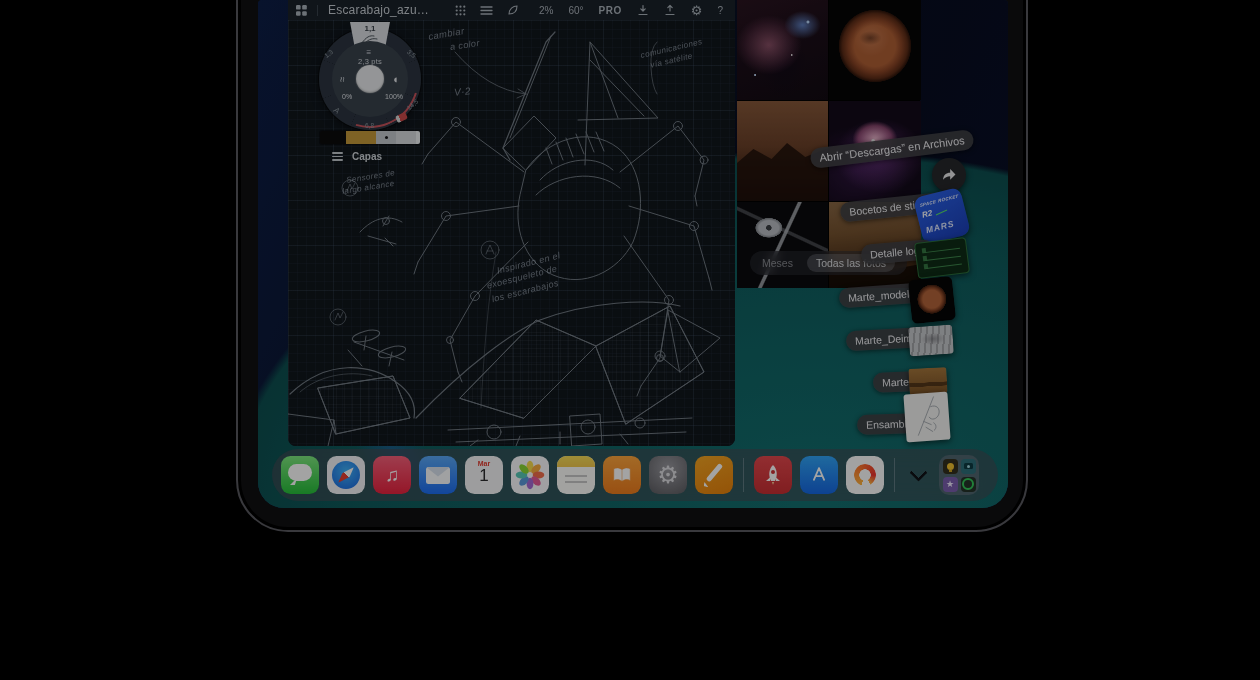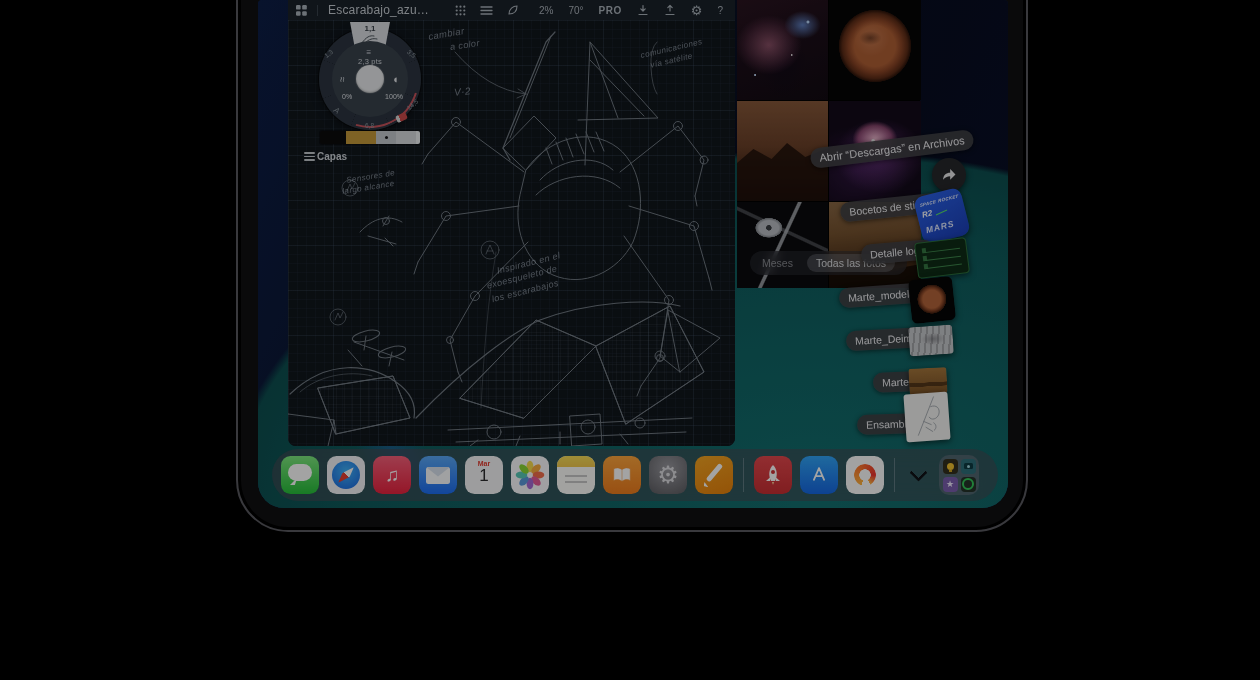--- a/index.html
+++ b/index.html
@@ -94,21 +94,21 @@
           background:#e8eaec; box-shadow:0 0 0 1px rgba(255,255,255,.1), inset 0 -1px 2px rgba(0,0,0,.25); }
 
   
   .swatches { position:absolute; left:32px; top:131px; width:100px; height:13px; border-radius:2px;
               overflow:hidden; display:flex; box-shadow:0 0 0 1px rgba(0,0,0,.35); }
   .sw { height:100%; display:flex; align-items:center; justify-content:center; }
   .sw1{width:26px;background:#0b0b0c;} .sw2{width:30px;background:#c5993a;}
   .sw3{width:20px;background:#c4c8cd;} .sw4{width:20px;background:#d7dadd;}
   .sw5{width:4px; background:#edeff1;}
   .sw .dot { width:3px; height:3px; border-radius:50%; background:#17181a; }
-  .layers { position:absolute; left:16px; top:151px; display:flex; align-items:center; gap:2px; }
+  .layers { position:absolute; left:44px; top:151px; display:flex; align-items:center; gap:9px; }
   .burger { display:flex; flex-direction:column; gap:2px; }
   .burger i { width:11px; height:1.6px; background:#c3c8cd; border-radius:1px; }
   .layers .lab { font-size:10px; font-weight:bold; color:#ced3d8; }
 
   
   .photos { position:absolute; left:479px; top:0; width:183px; height:288px;
             display:grid; grid-template-columns:91px 92px; grid-template-rows:100px 100px 86px;
             gap:1px; background:#000; }
   .ph { width:100%; height:100%; position:relative; overflow:hidden; }
   .ph-nebula1 { background:
@@ -303,21 +303,21 @@
               </svg>
           </span>
           <span class="tico">
             <svg width="12" height="12" viewBox="0 0 12 12">
                 <path d="M2 10C2 5 6 2 10 2c0 5-3 8-8 8z" fill="none" stroke="#aab2ba" stroke-width="1.1"></path>
               </svg>
           </span>
         </span>
         <span class="grp-right">
           <span>2%</span>
-          <span>70°</span>
+          <span>60°</span>
           <span class="pro">PRO</span>
           <span class="tico">
             <svg width="12" height="12" viewBox="0 0 12 12">
                 <g stroke="#aab2ba" stroke-width="1.2" fill="none" stroke-linecap="round">
                   <path d="M6 1.5v5.5M6 7L3.8 4.8M6 7l2.2-2.2M2 10.5h8"></path>
                 </g>
               </svg>
           </span>
           <span class="tico">
             <svg width="12" height="12" viewBox="0 0 12 12">

